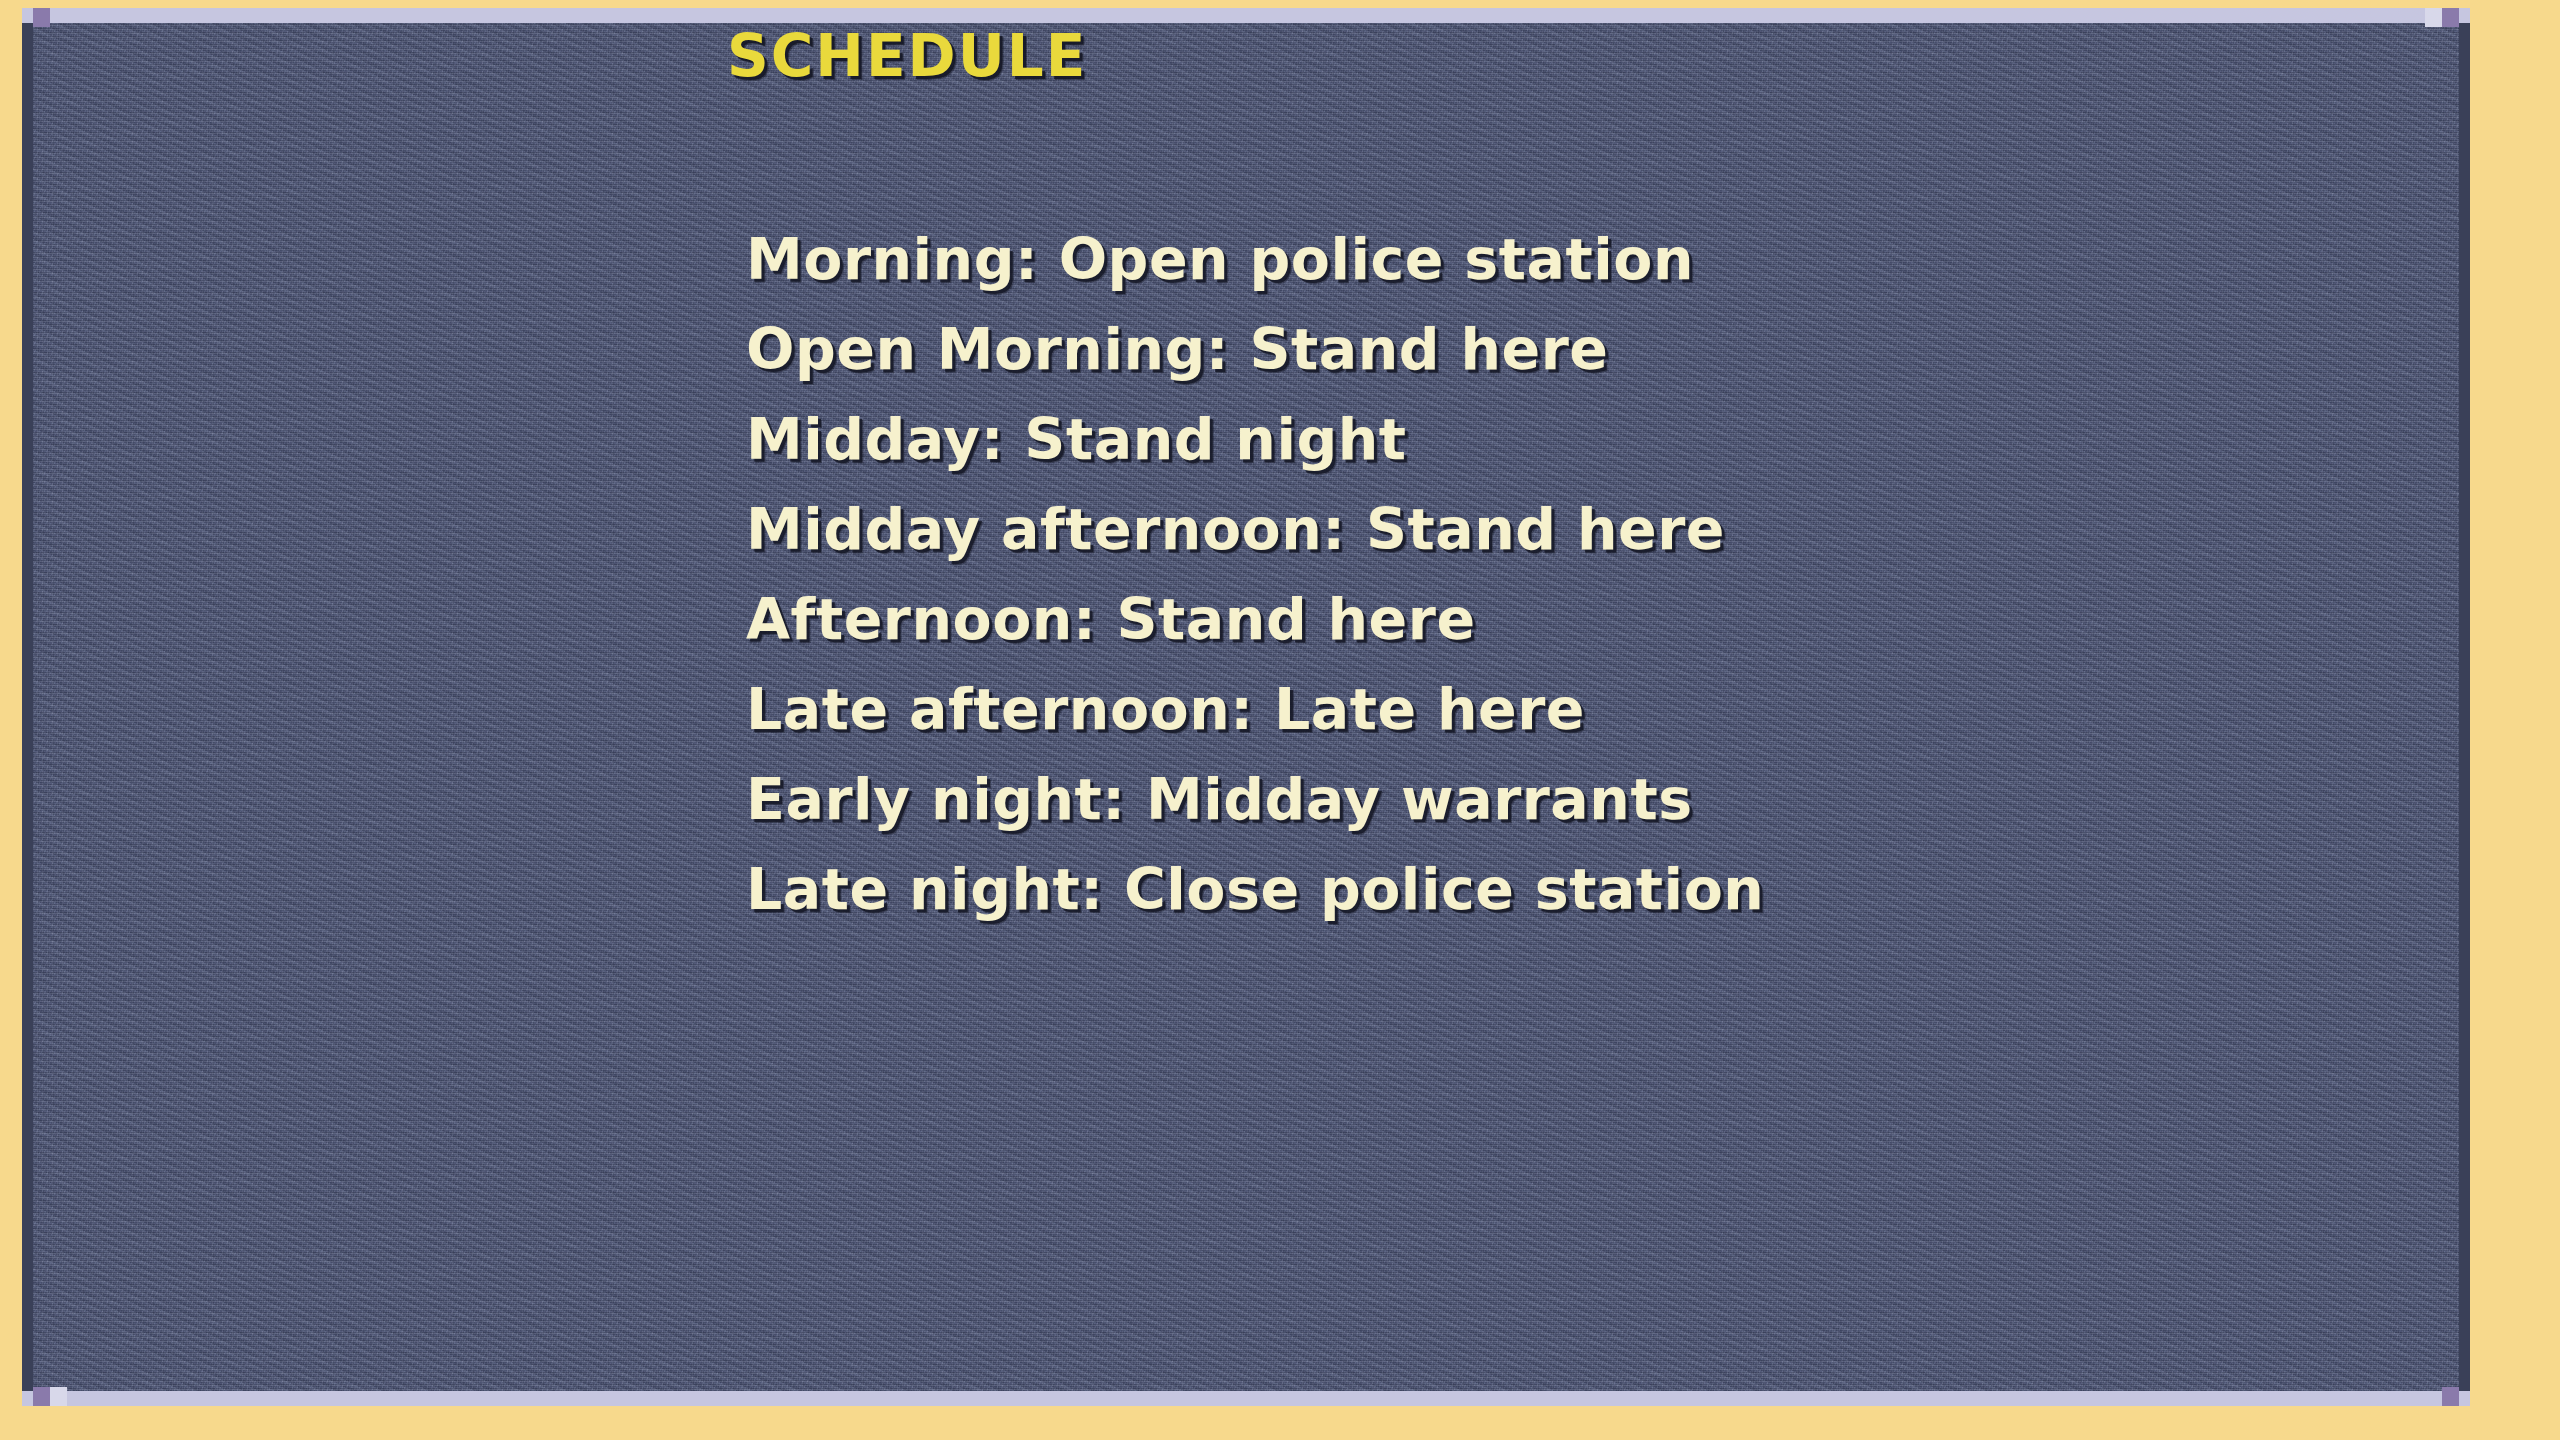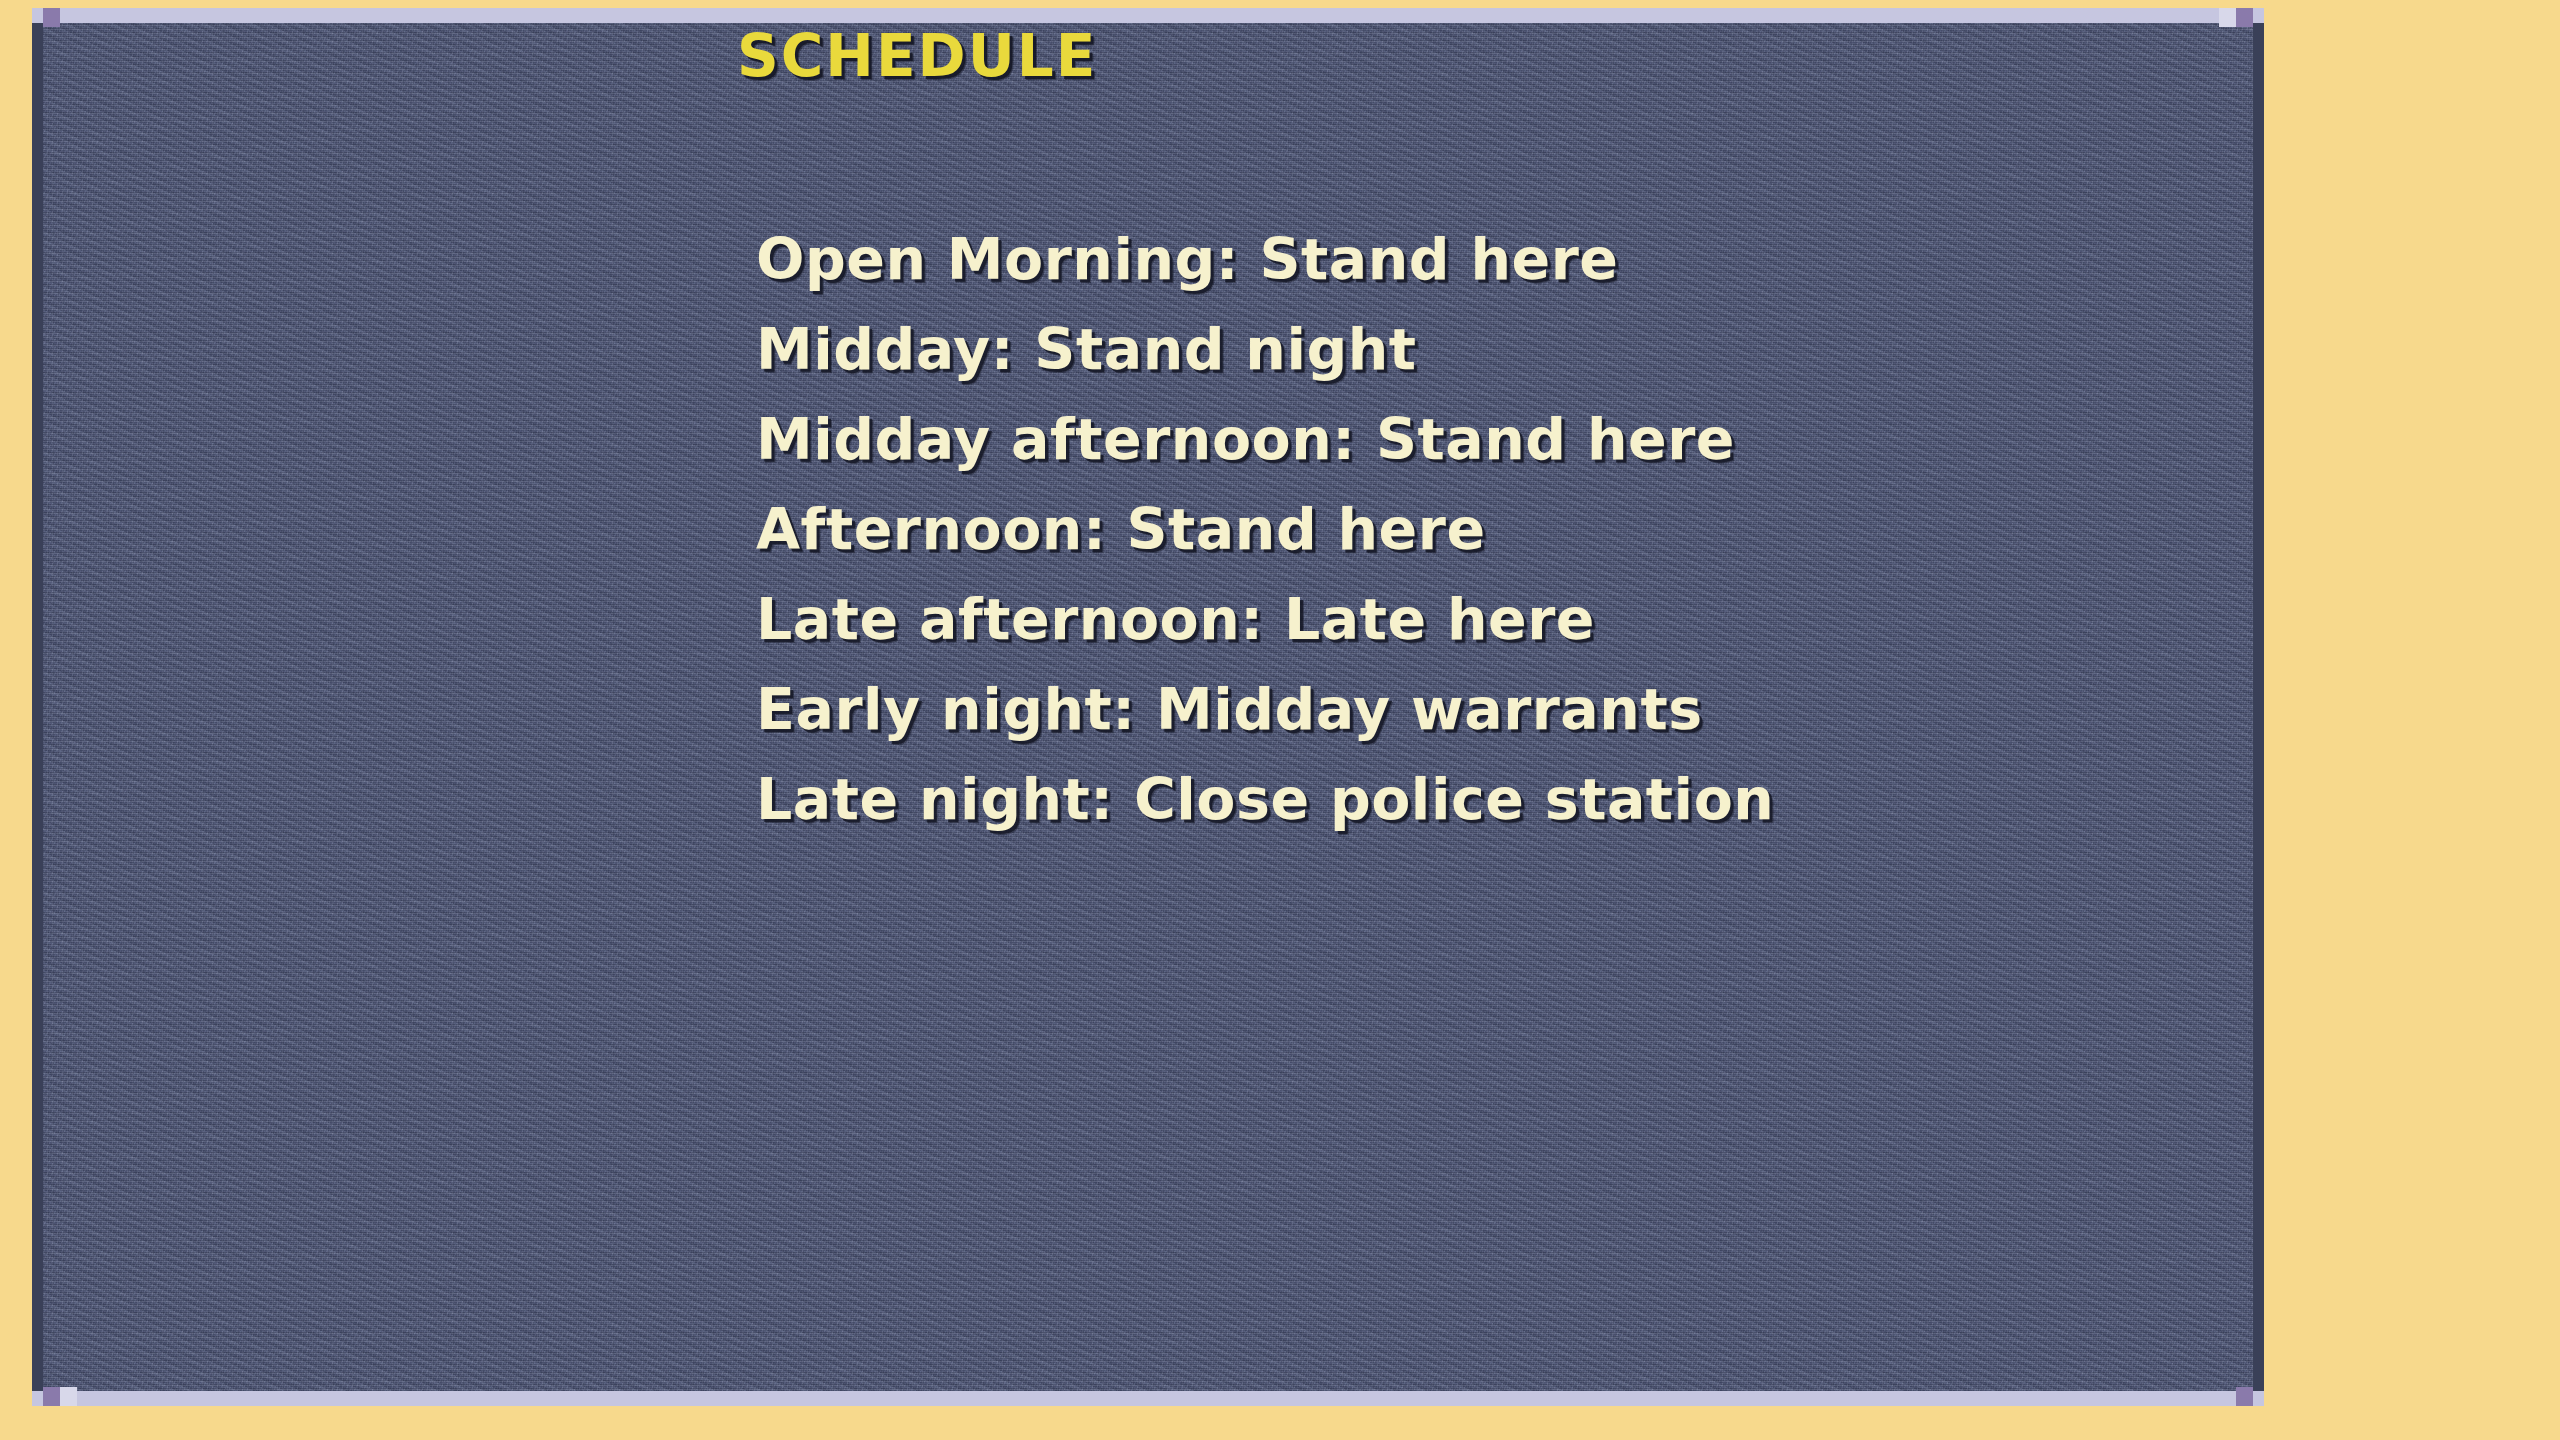--- a/index.html
+++ b/index.html
@@ -16,23 +16,23 @@
   #root {
     position: relative;
     width: 2560px;
     height: 1440px;
     background: #f7d98c;
   }
 
   
   #panel {
     position: absolute;
-    left: 32px;
+    left: 22px;
     top: 8px;
-    width: 2232px;
+    width: 2448px;
     height: 1398px;
     background-color: #c2410c;
     box-sizing: border-box;
     overflow: hidden;
   }
 
   
   #panel-texture {
     position: absolute;
     inset: 0;
@@ -191,20 +191,21 @@
     <div class="stud stud-bl"></div>
     <div class="stud stud-br"></div>
     <div class="stud-light stud-light-tr"></div>
     <div class="stud-light stud-light-bl"></div>
 
     <div id="content">
 
       <div id="panel-title">SCHEDULE</div>
 
       <ul id="schedule-list">
+        <li>Morning: Open police station</li>
         <li>Open Morning: Stand here</li>
         <li>Midday: Stand night</li>
         <li>Midday afternoon: Stand here</li>
         <li>Afternoon: Stand here</li>
         <li>Late afternoon: Late here</li>
         <li>Early night: Midday warrants</li>
         <li>Late night: Close police station</li>
       </ul>
 
     </div>

